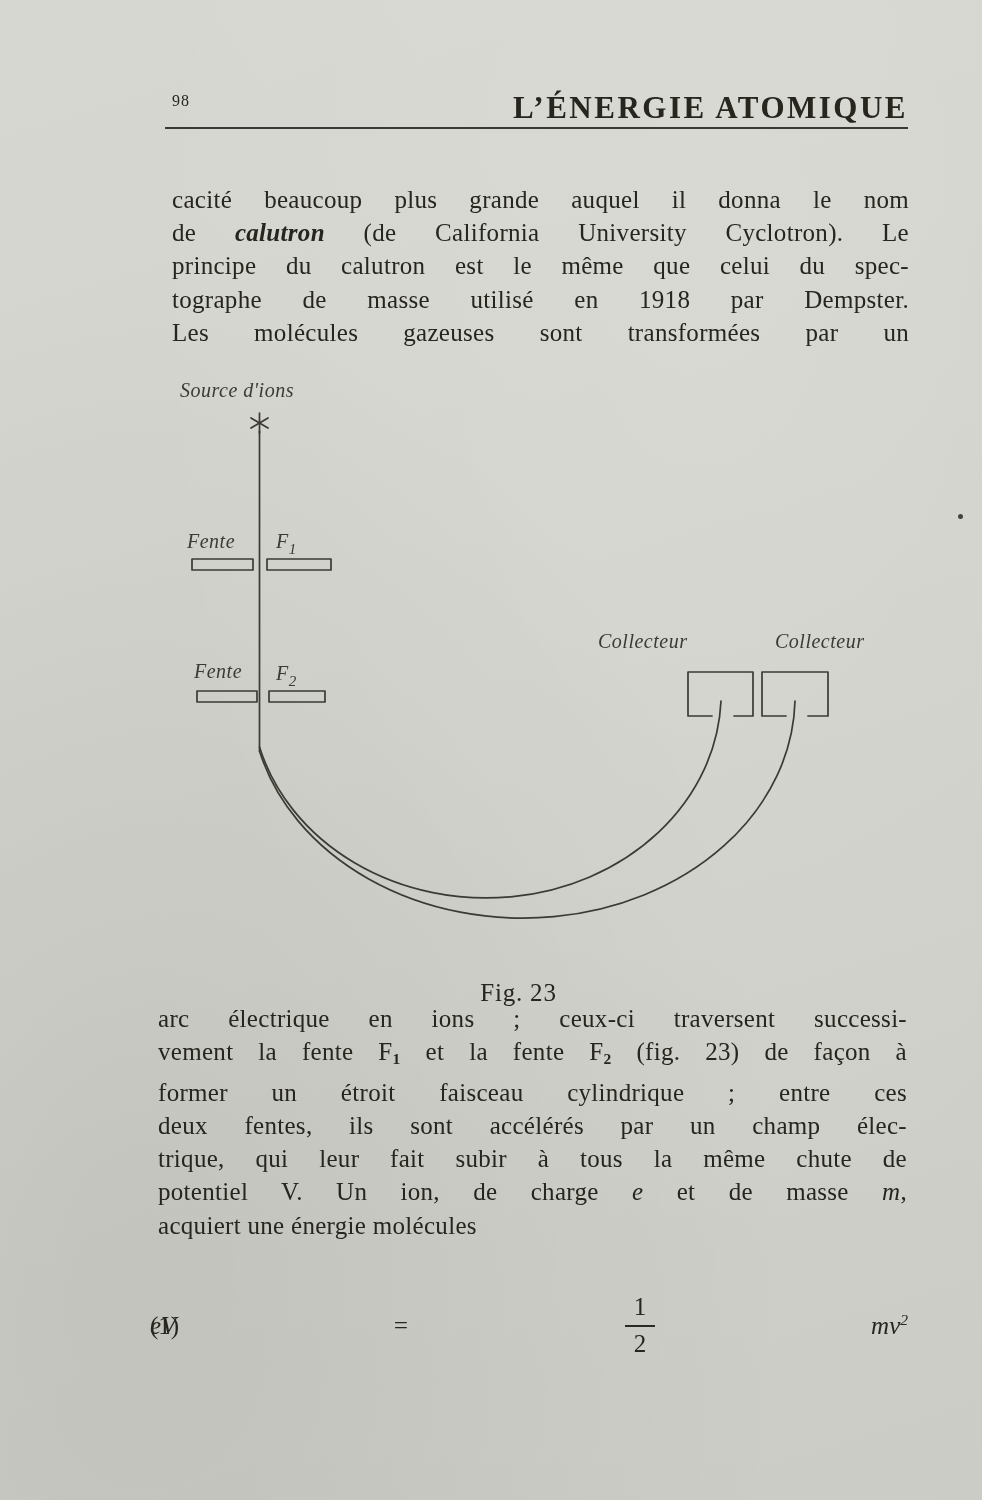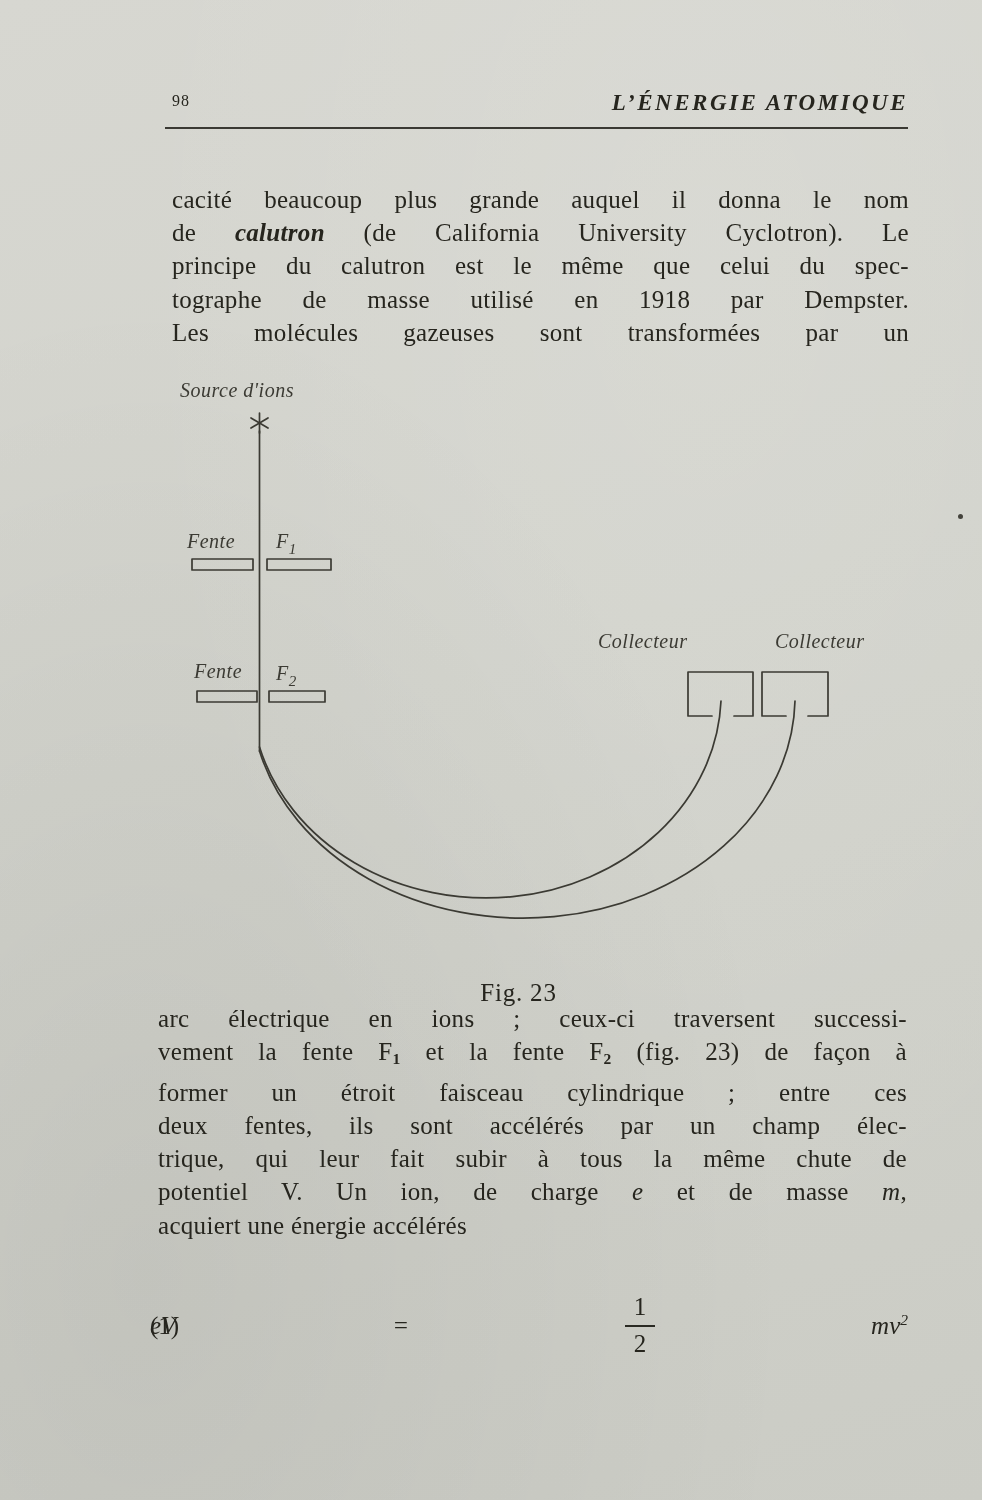--- a/index.html
+++ b/index.html
@@ -10,21 +10,21 @@
     font-family:"Liberation Serif","DejaVu Serif",serif;
     color:#26251e;
     background:
       radial-gradient(ellipse at 72% 18%, rgba(255,255,255,0.10), transparent 60%),
       radial-gradient(ellipse at 15% 85%, rgba(0,0,0,0.06), transparent 55%),
       linear-gradient(163deg,#d7d7d1 0%, #d2d3cc 45%, #cbccc5 100%);
   }
   .abs { position:absolute; }
 
   .header-num { top:92px; left:172px; font-size:16px; letter-spacing:1px; }
-  .header-title { top:90px; right:74px; font-size:23px; font-weight:700; font-style:italic; letter-spacing:2.5px; }
+  .header-title { top:90px; right:74px; font-size:31px; font-weight:700; letter-spacing:2.5px; }
   .header-rule { top:127px; left:165px; width:743px; height:2px; background:#3a3933; }
 
   .para { font-size:25px; line-height:33.2px; letter-spacing:0.3px; }
   #para1 { top:183px; left:172px; width:737px; }
   #para2 { top:1002px; left:158px; width:749px; }
   .ln { text-align:justify; text-align-last:justify; text-justify:inter-word; white-space:normal; }
   .ln.last { text-align:left; text-align-last:left; }
   .bi { font-weight:700; font-style:italic; }
   .bf { font-weight:700; }
   .it { font-style:italic; }
@@ -99,21 +99,21 @@
 
 <div class="abs caption">Fig. 23</div>
 
 <div class="abs para" id="para2">
   <div class="ln"><span>arc électrique en ions ; ceux-ci traversent successi-</span></div>
   <div class="ln"><span>vement la fente F</span><span class="bf sb">1</span><span> et la fente F</span><span class="bf sb">2</span><span> (fig. 23) de façon à</span></div>
   <div class="ln"><span>former un étroit faisceau cylindrique ; entre ces</span></div>
   <div class="ln"><span>deux fentes, ils sont accélérés par un champ élec-</span></div>
   <div class="ln"><span>trique, qui leur fait subir à tous la même chute de</span></div>
   <div class="ln"><span>potentiel V. Un ion, de charge </span><span class="it">e</span><span> et de masse </span><span class="it">m</span><span>,</span></div>
-  <div class="ln last"><span>acquiert une énergie accélérés</span></div>
+  <div class="ln last"><span>acquiert une énergie molécules</span></div>
 </div>
 
 <div class="abs equation">
   <span class="eq-num">(1)</span>
   <span class="eq-body">
     <span>eV</span>
     <span>=</span>
     <span class="frac">
       <span class="num">1</span>
       <span class="den">2</span>

